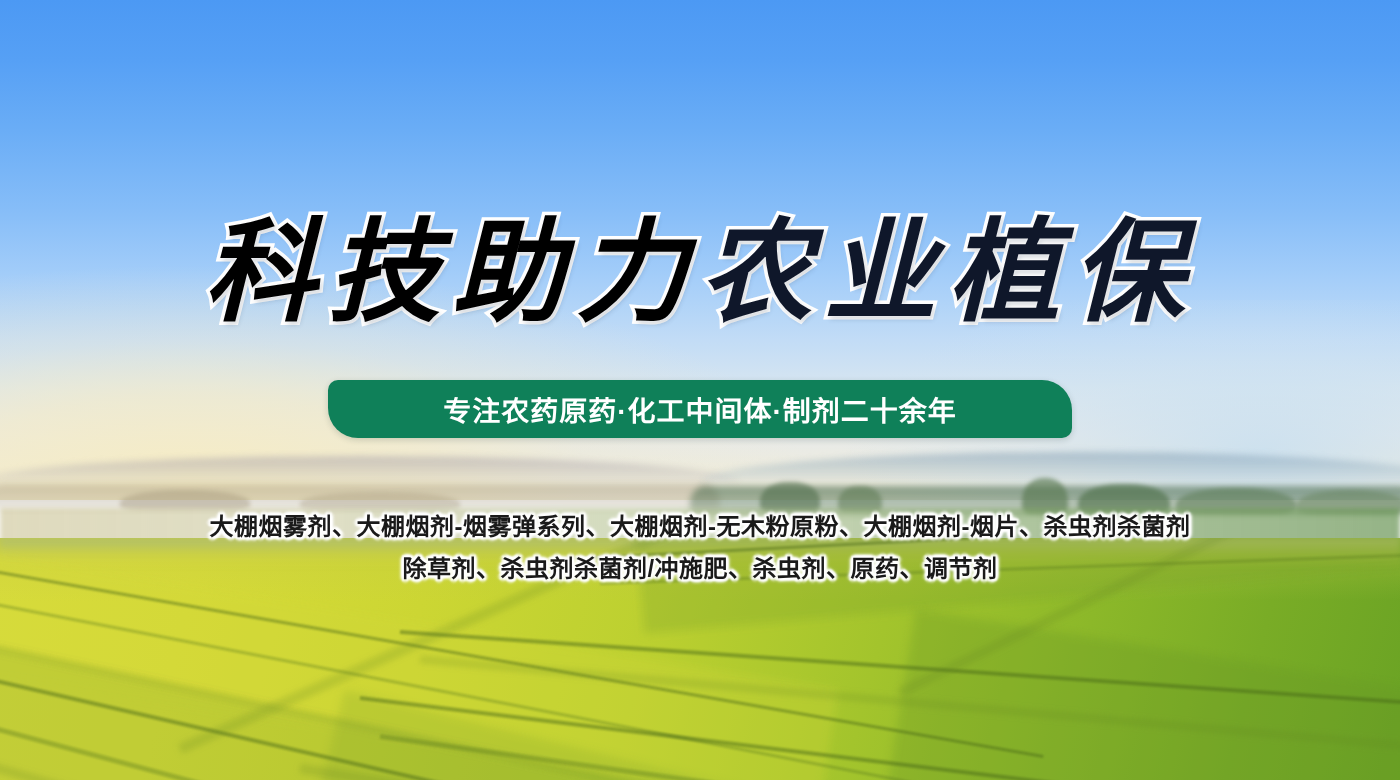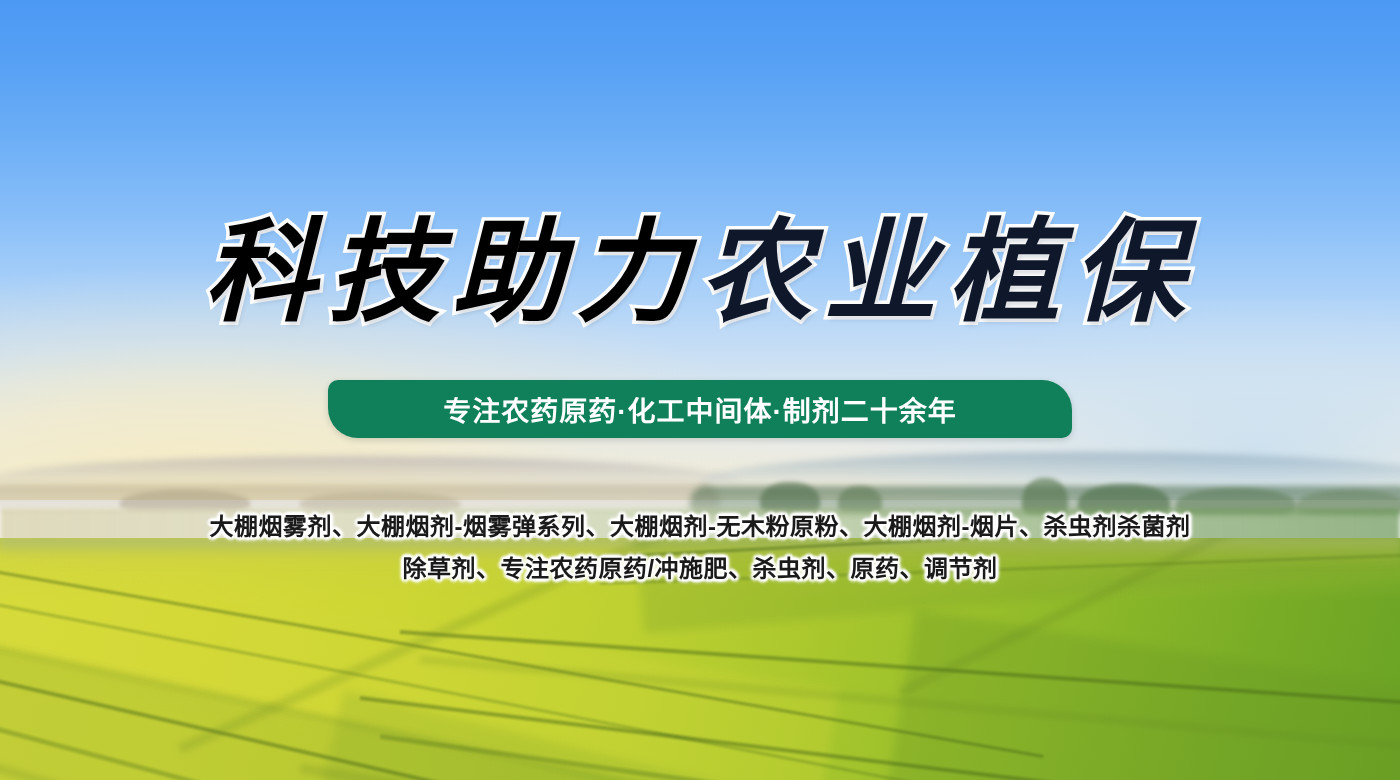--- a/index.html
+++ b/index.html
@@ -302,16 +302,16 @@
   <div class="title">
     <span class="t-red">科技助力</span><span class="t-green">农业植保</span>
   </div>
 
   <div class="pill">
     <div class="pill-text">专注农药原药·化工中间体·制剂二十余年</div>
   </div>
 
   <div class="products">
     <div class="line">大棚烟雾剂、大棚烟剂-烟雾弹系列、大棚烟剂-无木粉原粉、大棚烟剂-烟片、杀虫剂杀菌剂</div>
-    <div class="line">除草剂、专注农药原药/冲施肥、杀虫剂、原药、调节剂</div>
+    <div class="line">除草剂、杀虫剂杀菌剂/冲施肥、杀虫剂、原药、调节剂</div>
   </div>
 
 </div>
 
 </body></html>

